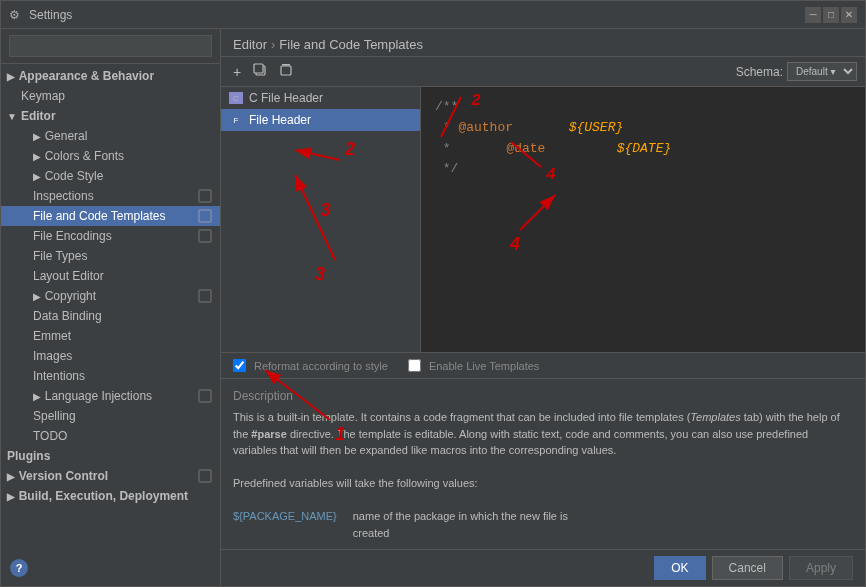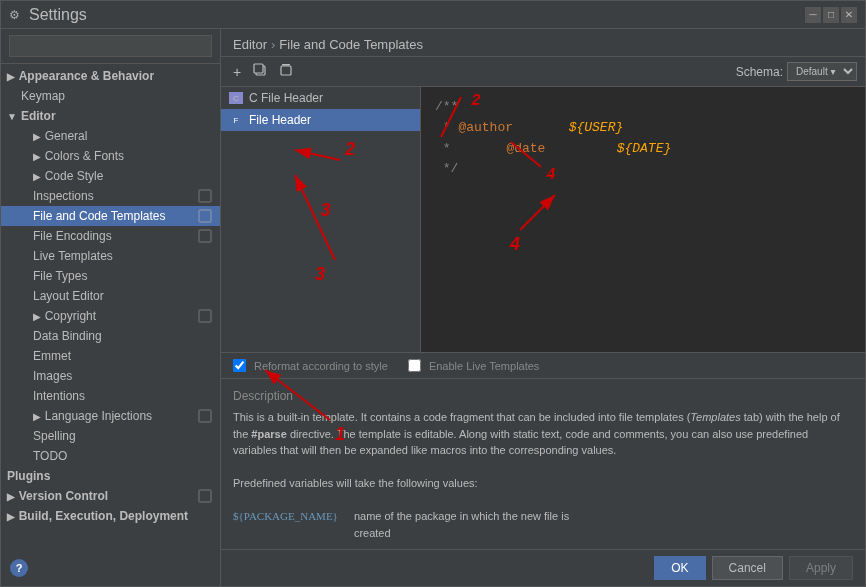--- a/index.html
+++ b/index.html
@@ -33,21 +33,21 @@
 
     .title-bar-icon {
       width: 14px;
       height: 14px;
       margin-right: 6px;
       color: #aaa;
     }
 
     .title-bar-text {
       color: #bbbbbb;
-      font-size: 16px;
+      font-size: 12px;
     }
 
     .title-bar-controls {
       margin-left: auto;
       display: flex;
       gap: 2px;
     }
 
     .title-btn {
       width: 16px;
@@ -318,21 +318,21 @@
       margin-bottom: 4px;
     }
 
     .description-text {
       font-size: 11px;
       color: #bbbbbb;
     }
 
     .description-var {
       color: #6897bb;
-      font-family: Liberation Serif, serif;
+      font-family: Liberation Sans, sans-serif;
     }
 
     
     .footer-buttons {
       display: flex;
       justify-content: flex-end;
       gap: 6px;
       padding: 6px 12px;
       border-top: 1px solid #555;
       background: #3c3f41;
@@ -432,23 +432,20 @@
           <span>File and Code Templates</span>
           <svg class="icon-badge" viewBox="0 0 14 14" fill="#aaa">
               <rect x="1" y="1" width="12" height="12" rx="1" fill="none" stroke="#aaa" stroke-width="1.5"></rect>
             </svg>
         </div>
         <div class="sidebar-item indent2">
           <span>File Encodings</span>
           <svg class="icon-badge" viewBox="0 0 14 14">
               <rect x="1" y="1" width="12" height="12" rx="1" fill="none" stroke="#888" stroke-width="1.5"></rect>
             </svg>
-        </div>
-        <div class="sidebar-item indent2">
-          <span>Live Templates</span>
         </div>
         <div class="sidebar-item indent2">
           <span>File Types</span>
         </div>
         <div class="sidebar-item indent2">
           <span>Layout Editor</span>
         </div>
         <div class="sidebar-item indent2">
           <span class="arrow">▶</span>
           <span>Copyright</span>

